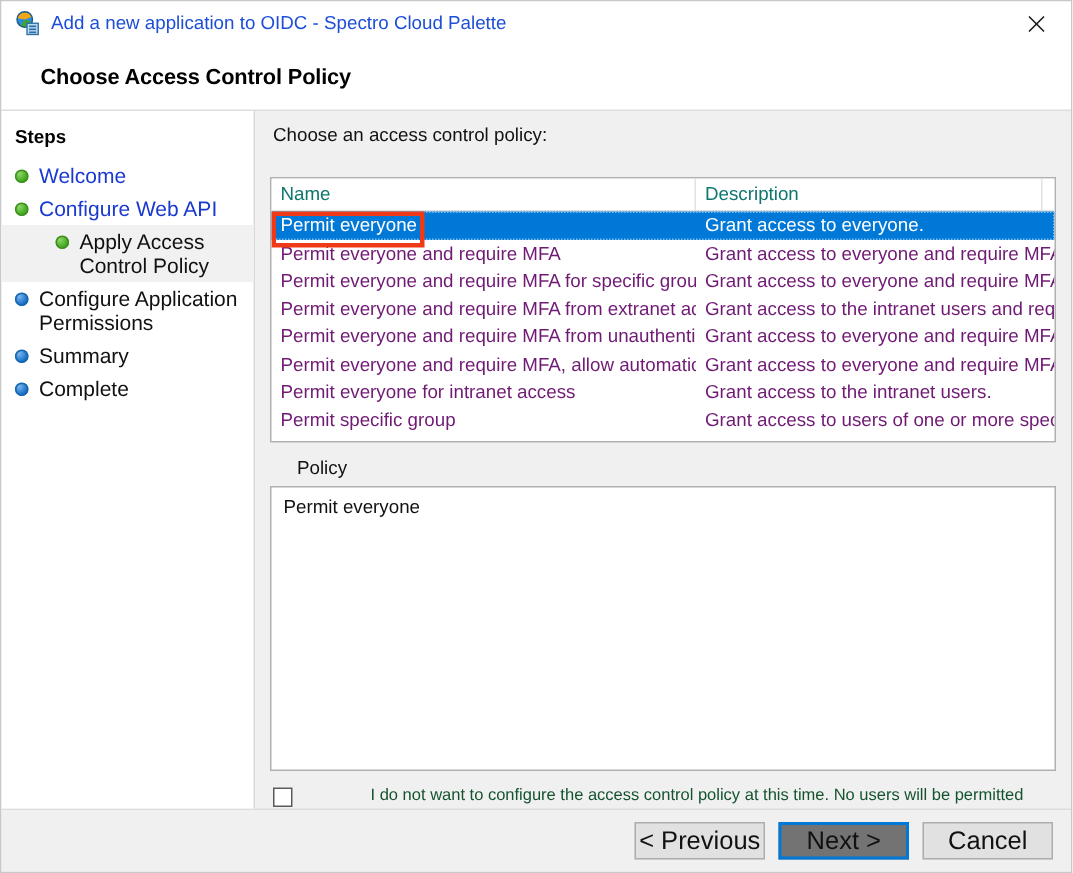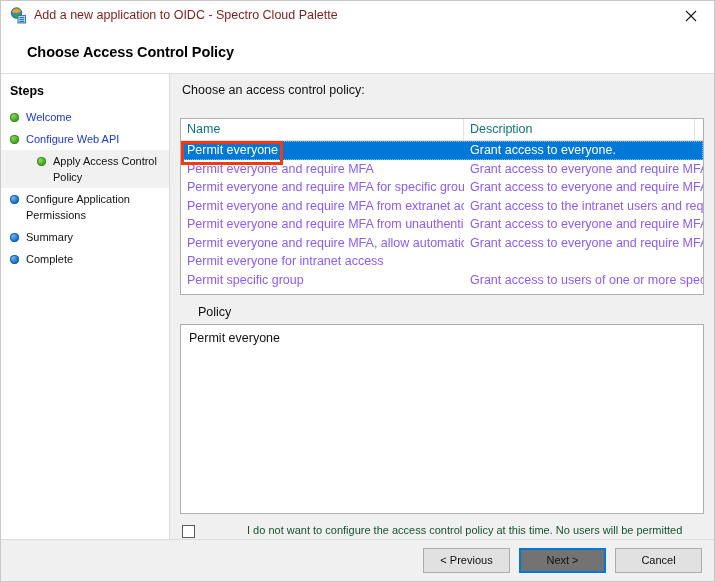--- a/index.html
+++ b/index.html
@@ -32,21 +32,21 @@
     position: relative;
   }
   .titlebar-icon {
     width: 17px; height: 17px;
     flex: 0 0 17px;
     position: relative;
     margin-right: 7px;
   }
   .titlebar-title {
     font-size: 12.5px;
-    color: #7f1d1d;
+    color: #1d4ed8;
     white-space: nowrap;
     line-height: 29px;
   }
   .close-btn {
     position: absolute;
     right: 0; top: 0;
     width: 46px; height: 29px;
     display: flex;
     align-items: center;
     justify-content: center;
@@ -108,21 +108,21 @@
   }
   .bullet.green {
     background: radial-gradient(circle at 32% 30%, #8ed86a 0%, #44a820 60%, #2e7d12 100%);
     box-shadow: inset 0 0 0 1px #3f8f22;
   }
   .bullet.blue {
     background: radial-gradient(circle at 32% 30%, #7ab6f0 0%, #1a72c8 60%, #0d5395 100%);
     box-shadow: inset 0 0 0 1px #1767ad;
   }
   .step-label {
-    font-size: 11px;
+    font-size: 14px;
     line-height: 16px;
     color: #0b3a91;
   }
   .step-label.link { color: #1a39cf; }
   .step-label.plain { color: #111111; }
 
   
   .content {
     flex: 1 1 auto;
     background: #f0f0f0;
@@ -166,21 +166,21 @@
   }
   .lv-th.name { flex: 0 0 283px; }
   .lv-th.desc { flex: 1 1 auto; }
   .lv-th.tail { flex: 0 0 8px; padding: 0; border-right: none; }
   .lv-rows { flex: 1 1 auto; }
   .lv-row {
     display: flex;
     height: 18.5px;
     align-items: center;
     font-size: 12.5px;
-    color: #8b5cf6;
+    color: #701a75;
     white-space: nowrap;
   }
   .lv-row.selected {
     background: #0078d7;
     color: #ffffff;
     outline: 1px dotted #7fc0f0;
     outline-offset: -1px;
   }
   .lv-cell { padding-left: 6px; overflow: hidden; text-overflow: clip; }
   .lv-cell.name { flex: 0 0 283px; }
@@ -243,21 +243,21 @@
     background: #f0f0f0;
     border-top: 1px solid #dcdcdc;
     display: flex;
     align-items: center;
     justify-content: flex-end;
     padding-right: 12px;
     gap: 9px;
   }
   .btn {
     font-family: "Liberation Sans", sans-serif;
-    font-size: 11px;
+    font-size: 17px;
     color: #111111;
     background: #e1e1e1;
     border: 1px solid #adadad;
     height: 25px;
     width: 87px;
     line-height: 23px;
     text-align: center;
     cursor: default;
     padding: 0;
   }
@@ -364,20 +364,21 @@
           <div class="lv-row">
             <span class="lv-cell name">Permit everyone and require MFA from unauthenticated ...</span>
             <span class="lv-cell desc">Grant access to everyone and require MFA f...</span>
           </div>
           <div class="lv-row">
             <span class="lv-cell name">Permit everyone and require MFA, allow automatic devi...</span>
             <span class="lv-cell desc">Grant access to everyone and require MFA f...</span>
           </div>
           <div class="lv-row">
             <span class="lv-cell name">Permit everyone for intranet access</span>
+            <span class="lv-cell desc">Grant access to the intranet users.</span>
           </div>
           <div class="lv-row">
             <span class="lv-cell name">Permit specific group</span>
             <span class="lv-cell desc">Grant access to users of one or more specifi...</span>
           </div>
         </div>
         <div class="annot-box"></div>
       </div>
 
       <div class="policy-label">Policy</div>

